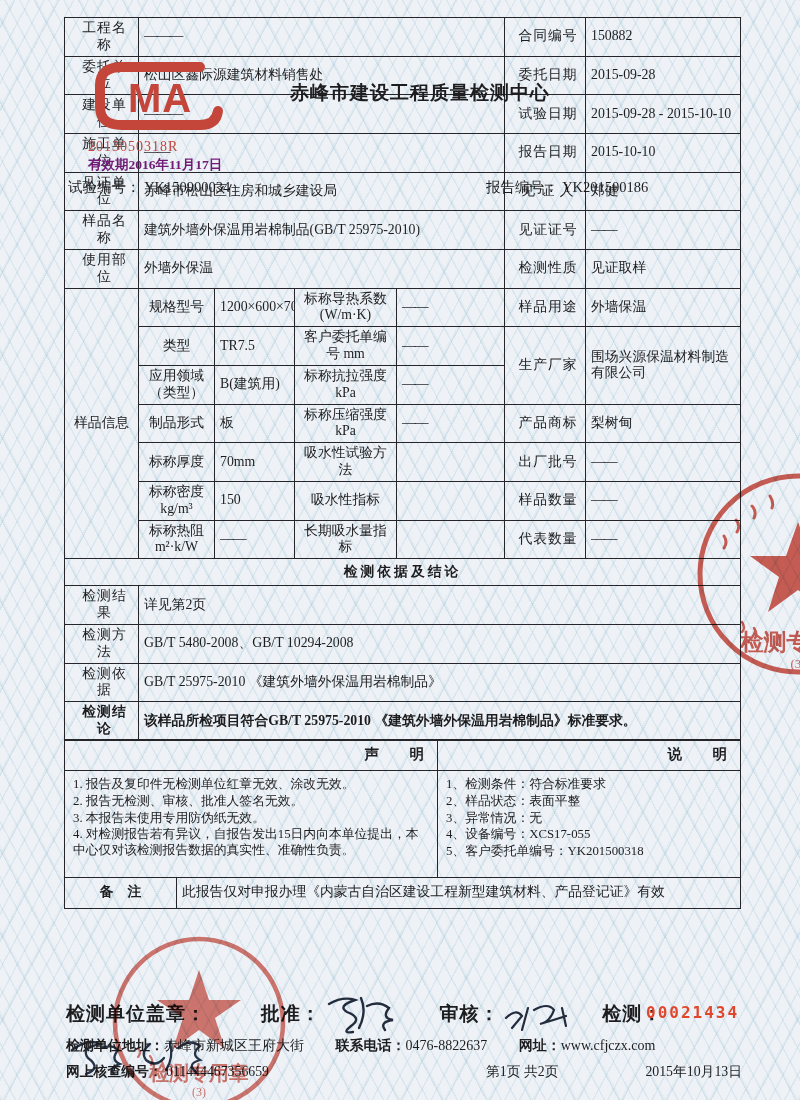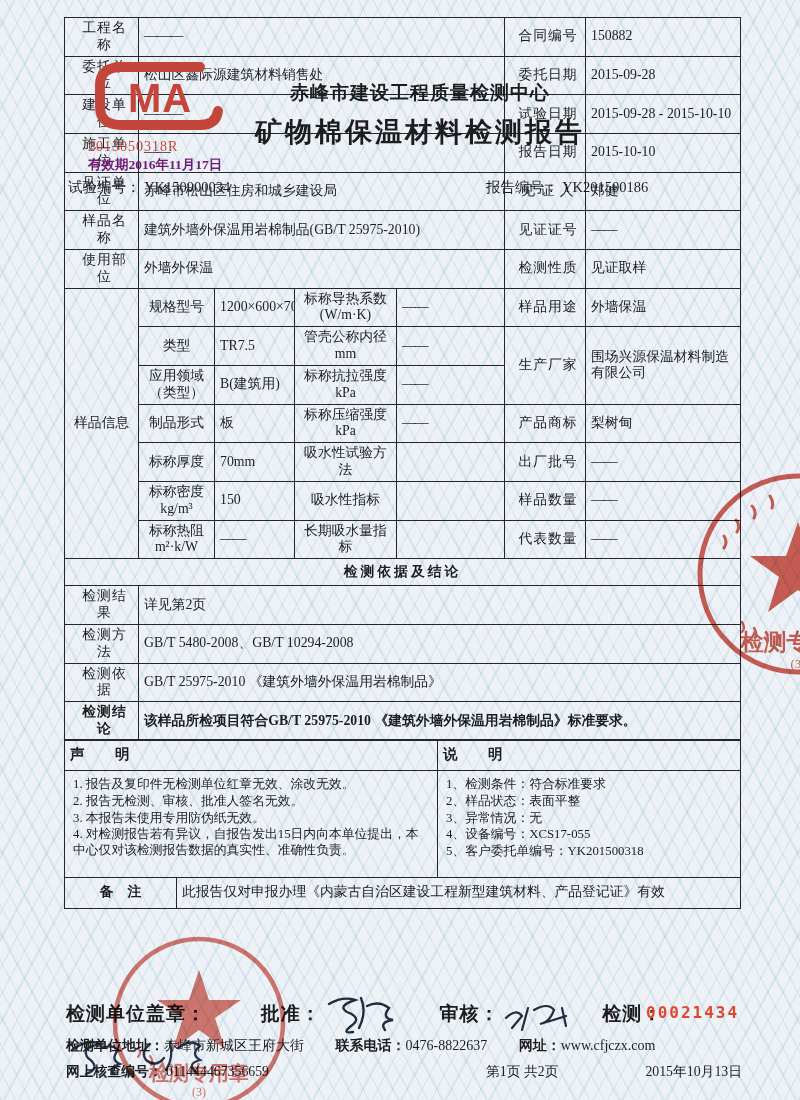--- a/index.html
+++ b/index.html
@@ -27,21 +27,21 @@
   
   table{border-collapse:collapse;table-layout:fixed;margin-left:64px;width:676px;background:transparent;}
   td{border:1.5px solid #26262a;padding:2px 5px;font-size:13.8px;line-height:1.22;vertical-align:middle;overflow:hidden;}
   .t-main{margin-top:17px;}
   td.lb{text-align:center;padding-left:11px;letter-spacing:1px;}
   td.ct{text-align:center;}
   tr.urow td{height:33px;}
   tr.srow td{height:30px;}
   .sec-h td{height:22px;text-align:center;font-weight:bold;letter-spacing:3px;}
   tr.crow td{height:27px;}
-  .stmt-h td{height:26px;text-align:left;font-weight:bold;letter-spacing:8px;font-size:14.5px;}
+  .stmt-h td{height:26px;text-align:right;font-weight:bold;letter-spacing:8px;font-size:14.5px;}
   .stmt-b td{vertical-align:top;font-size:12.8px;padding:5px 8px;height:96px;}
   .stmt-b div{margin:1px 0;font-family:Liberation Serif, serif;}
   .t2,.t3{margin-top:-1.5px;}
   tr.rmk td{height:26px;}
   
   .f-sig{position:absolute;left:66px;top:990px;width:676px;font-size:19px;}
   .f-sig span.lab{font-weight:bold;letter-spacing:1px;}
   .f-addr{position:absolute;left:66px;top:1037px;width:690px;font-size:14px;}
   .f-addr span{margin-right:14px;}
   .f-check{position:absolute;left:66px;top:1063px;width:676px;font-size:13.8px;}
@@ -64,21 +64,20 @@
     <svg width="148" height="74" viewBox="0 0 148 74">
       <path d="M112,8 H34 Q12,8 12,26 V48 Q12,66 34,66 H112 Q128,66 130,52" fill="none" stroke="#c4453a" stroke-width="10" stroke-linecap="round"></path>
       <text x="40" y="53" font-family="Liberation Sans, sans-serif" font-size="40" font-weight="bold" fill="#c4453a" letter-spacing="1">MA</text>
     </svg>
     <div class="cma-cert">2013050318R</div>
     <div class="cma-valid">有效期2016年11月17日</div>
   </div>
 
   <div class="titles">
     <div class="org">赤峰市建设工程质量检测中心</div>
-    <div class="rpt">矿物棉保温材料检测报告</div>
   </div>
 
   <div class="nums">
     <span>试验编号：</span>
     <span>YK150900034</span>
     <span class="right">
       <span>报告编号：</span>
       <span>YK201500186</span>
     </span>
   </div>
@@ -142,21 +141,21 @@
       <td class="ct">规格型号</td>
       <td>1200×600×70mm</td>
       <td class="ct">标称导热系数(W/m·K)</td>
       <td class="dash">——</td>
       <td class="lb">样品用途</td>
       <td>外墙保温</td>
     </tr>
     <tr class="srow">
       <td class="ct">类型</td>
       <td>TR7.5</td>
-      <td class="ct">管壳公称内径 mm</td>
+      <td class="ct">客户委托单编号 mm</td>
       <td class="dash">——</td>
       <td rowspan="2" class="lb">生产厂家</td>
       <td rowspan="2">围场兴源保温材料制造有限公司</td>
     </tr>
     <tr class="srow">
       <td class="ct">应用领域（类型）</td>
       <td>B(建筑用)</td>
       <td class="ct">标称抗拉强度 kPa</td>
       <td class="dash">——</td>
     </tr>

